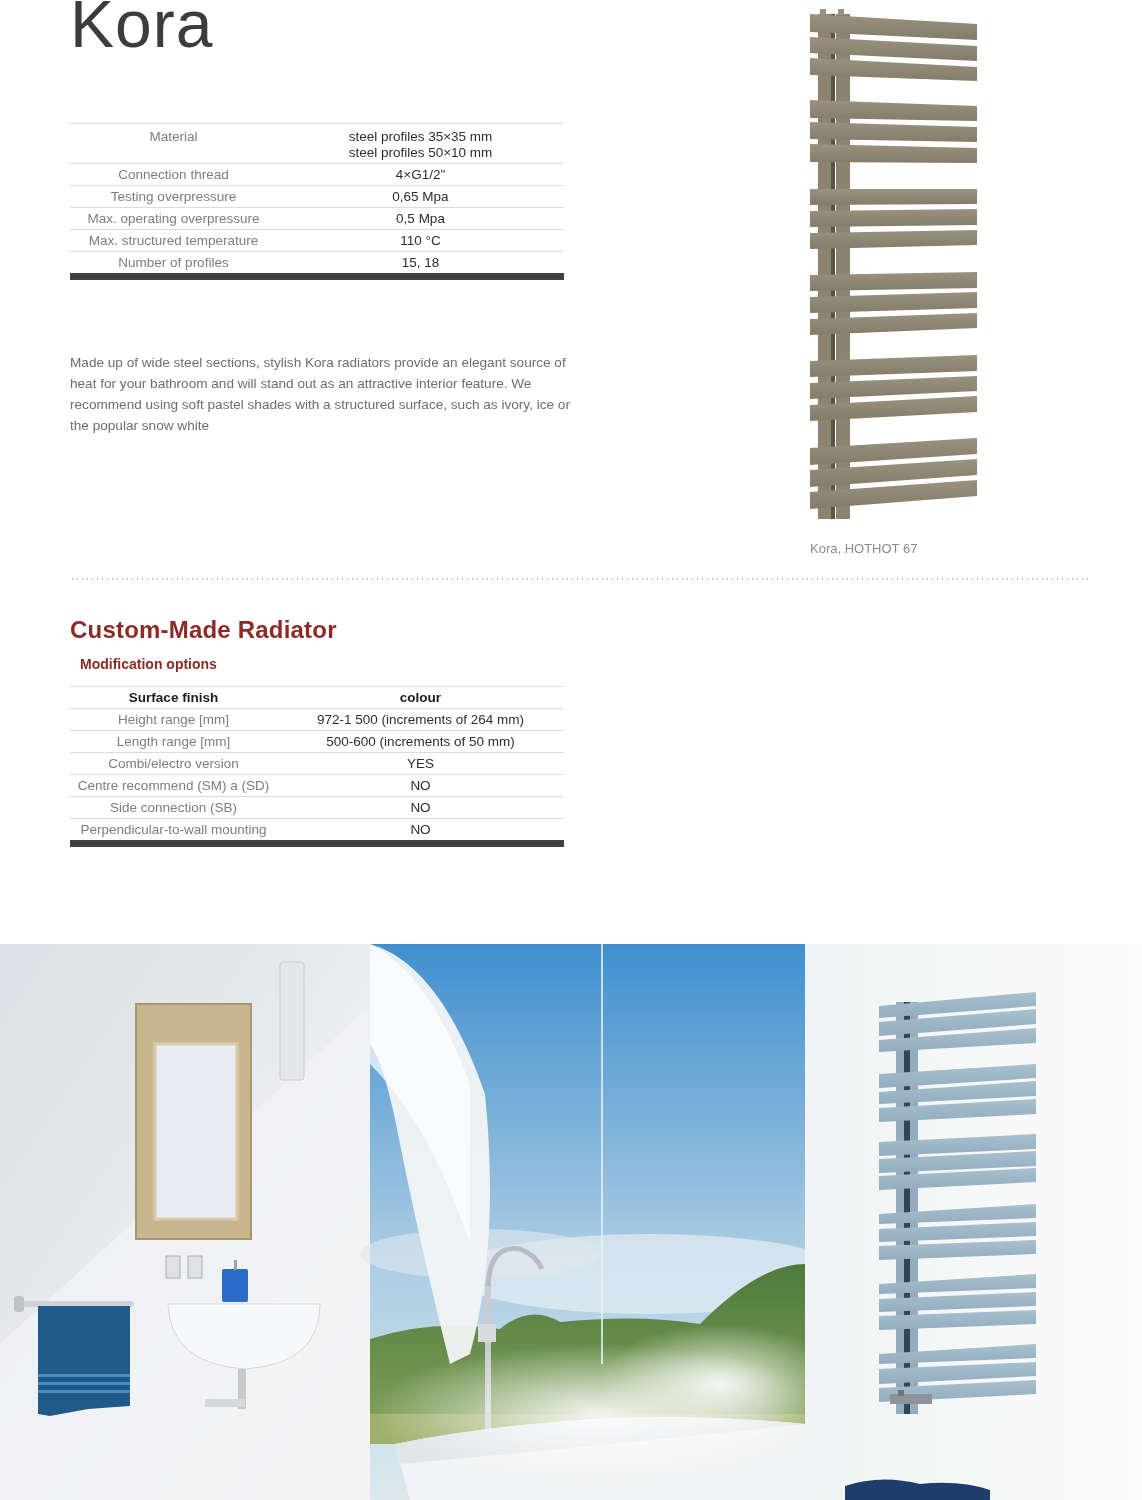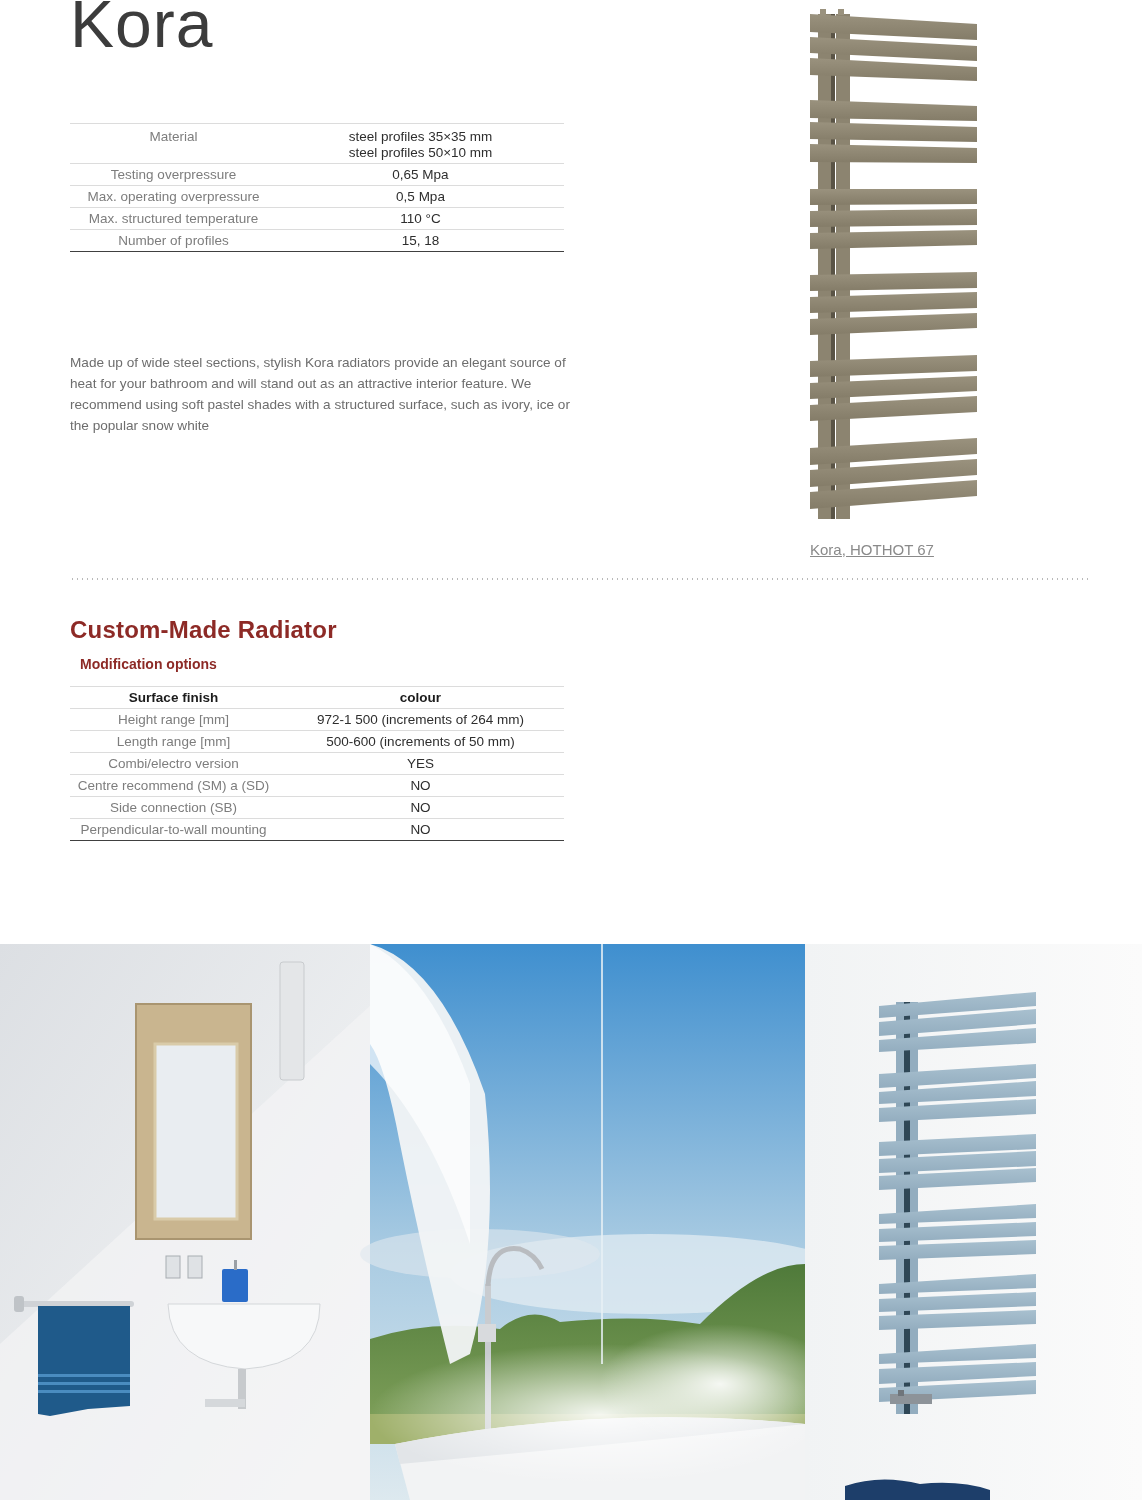--- a/index.html
+++ b/index.html
@@ -8,35 +8,35 @@
 
   .title {
     position: absolute; left: 70px; top: -16px;
     font-family: "Liberation Sans", sans-serif;
     font-size: 66px; font-weight: 300; color: #3c3c3c; letter-spacing: 1px;
     line-height: 80px;
   }
 
   .spec-table { position: absolute; left: 70px; width: 494px; border-collapse: collapse; }
   .spec-table td { font-size: 13.5px; line-height: 16px; padding: 3px 0 2px 0; vertical-align: top; border-top: 1px solid #dcdcdc; text-align: center; }
-  .spec-table tr:last-child td { border-bottom: 1px solid #404040; }
+  .spec-table tr:last-child td { border-bottom: 7px solid #404040; }
   .spec-table td.k { width: 207px; color: #7d7d7d; }
   .spec-table td.v { color: #2e2e2e; }
   .spec-table tr.bold td { color: #1c1c1c; font-weight: bold; margin-top: 19px; }
 
   #specs { top: 123px; }
   #specs tr:first-child td { padding-top: 5px; padding-bottom: 2px; }
 
   .desc {
     position: absolute; left: 70px; top: 352px; width: 500px;
     font-size: 13.6px; line-height: 21px; color: #6d6d6d;
   }
 
   .product-photo { position: absolute; left: 806px; top: 6px; width: 176px; height: 518px; }
-  .caption { position: absolute; left: 810px; top: 541px; font-size: 15px; color: #8a8a8a; text-decoration: underline; }
+  .caption { position: absolute; left: 810px; top: 541px; font-size: 13px; color: #8a8a8a; }
 
   .divider {
     position: absolute; left: 70px; top: 578px; width: 1022px; height: 2px;
     background-image: radial-gradient(circle, #b9b9b9 0.8px, transparent 1px);
     background-size: 5px 2px;
   }
 
   .section-title {
     position: absolute; left: 70px; top: 616px;
     font-size: 24px; font-weight: bold; color: #8d2a26; letter-spacing: 0.2px;
@@ -56,20 +56,24 @@
 <div class="title">Kora</div>
 
 <table class="spec-table" id="specs">
   <tbody>
       <tr>
     <td class="k">Material</td>
     <td class="v">
       <div>steel profiles 35×35 mm</div>
       <div>steel profiles 50×10 mm</div>
     </td>
+  </tr>
+  <tr>
+    <td class="k">Connection thread</td>
+    <td class="v">4×G1/2"</td>
   </tr>
   <tr>
     <td class="k">Testing overpressure</td>
     <td class="v">0,65 Mpa</td>
   </tr>
   <tr>
     <td class="k">Max. operating overpressure</td>
     <td class="v">0,5 Mpa</td>
   </tr>
   <tr>

